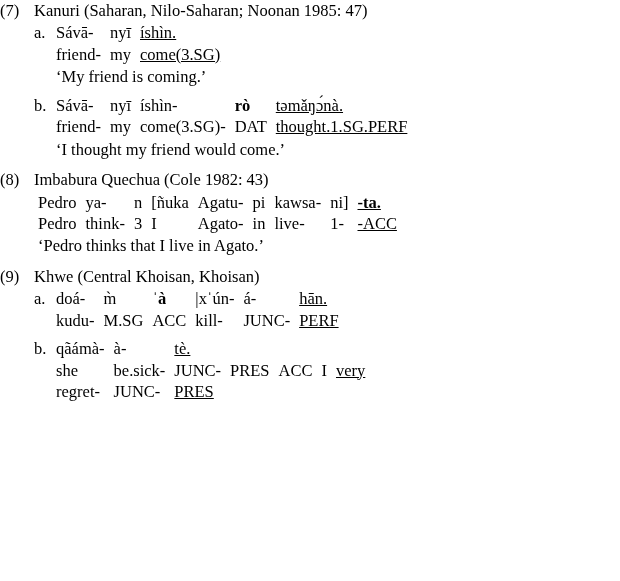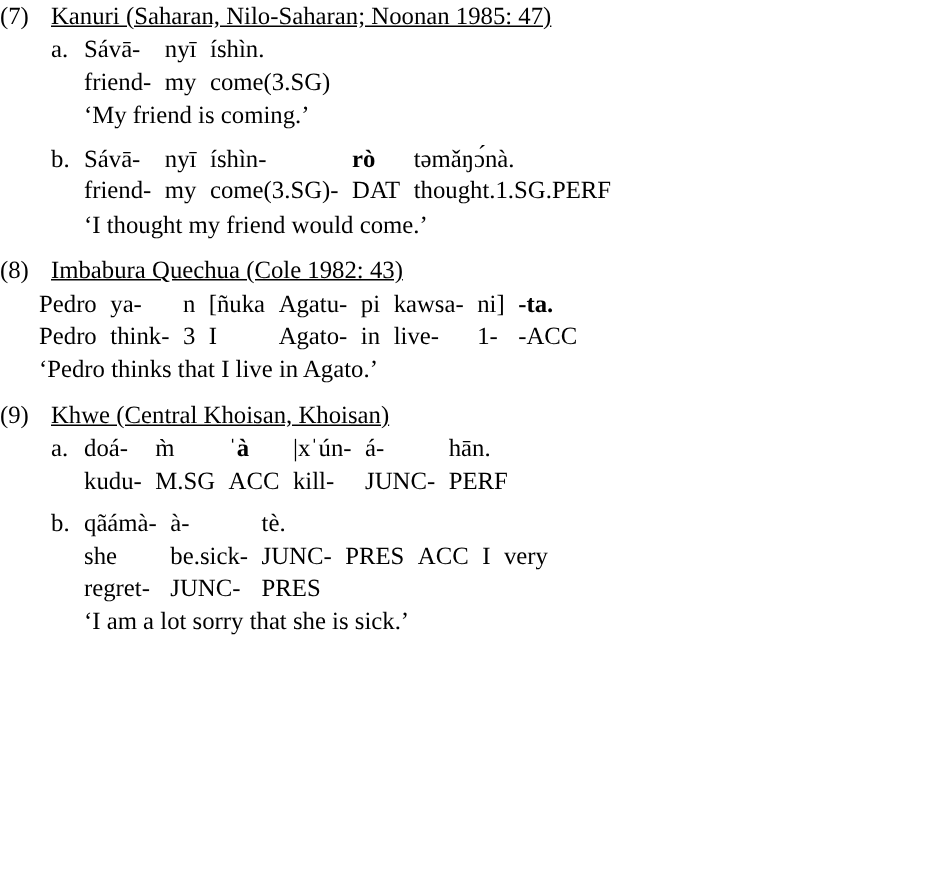--- a/index.html
+++ b/index.html
@@ -31,50 +31,49 @@
     align-items: baseline;
     white-space: nowrap;
   }
   .ex-num {
     width: 34px;
     flex: 0 0 34px;
     text-align: left;
   }
   .ex-title {
     flex: 1 1 auto;
-    text-decoration: underline;
   }
   .sub {
     display: flex;
     align-items: baseline;
   }
   .sub-letter {
     width: 22px;
     flex: 0 0 22px;
     text-align: left;
     margin-left: 34px;
   }
   .sub-body {
     flex: 1 1 auto;
   }
   .body-indent {
-    margin-left: 26px;
+    margin-left: 38px;
   }
   .gloss-table {
     border-collapse: collapse;
     border-spacing: 0;
   }
   .gloss-table td {
     padding: 0 0 0 0;
     vertical-align: baseline;
     white-space: nowrap;
     padding-right: 9px;
     line-height: 1.30;
   }
-  .gloss-table td.last { padding-right: 0; }
+  .gloss-table td.last { padding-right: 0; text-decoration: underline; }
   .bold { font-weight: bold; }
   .trans {
     line-height: 1.30;
     padding-top: 1px;
   }
   .gap-small { height: 7px; }
   .gap-med { height: 9px; }
   .ex-header { line-height: 1.30; padding-bottom: 1px; }
 </style>
 </head>
@@ -230,18 +229,17 @@
             <td>I</td>
             <td class="last">very</td>
           </tr>
           <tr>
             <td>regret-</td>
             <td>JUNC-</td>
             <td class="last">PRES</td>
           </tr>
         </tbody>
           </table>
-        <div class="trans">‘I am a lot sorry that she is sick.’</div>
       </div>
     </div>
   </div>
 
 </div>
 
 </body></html>

